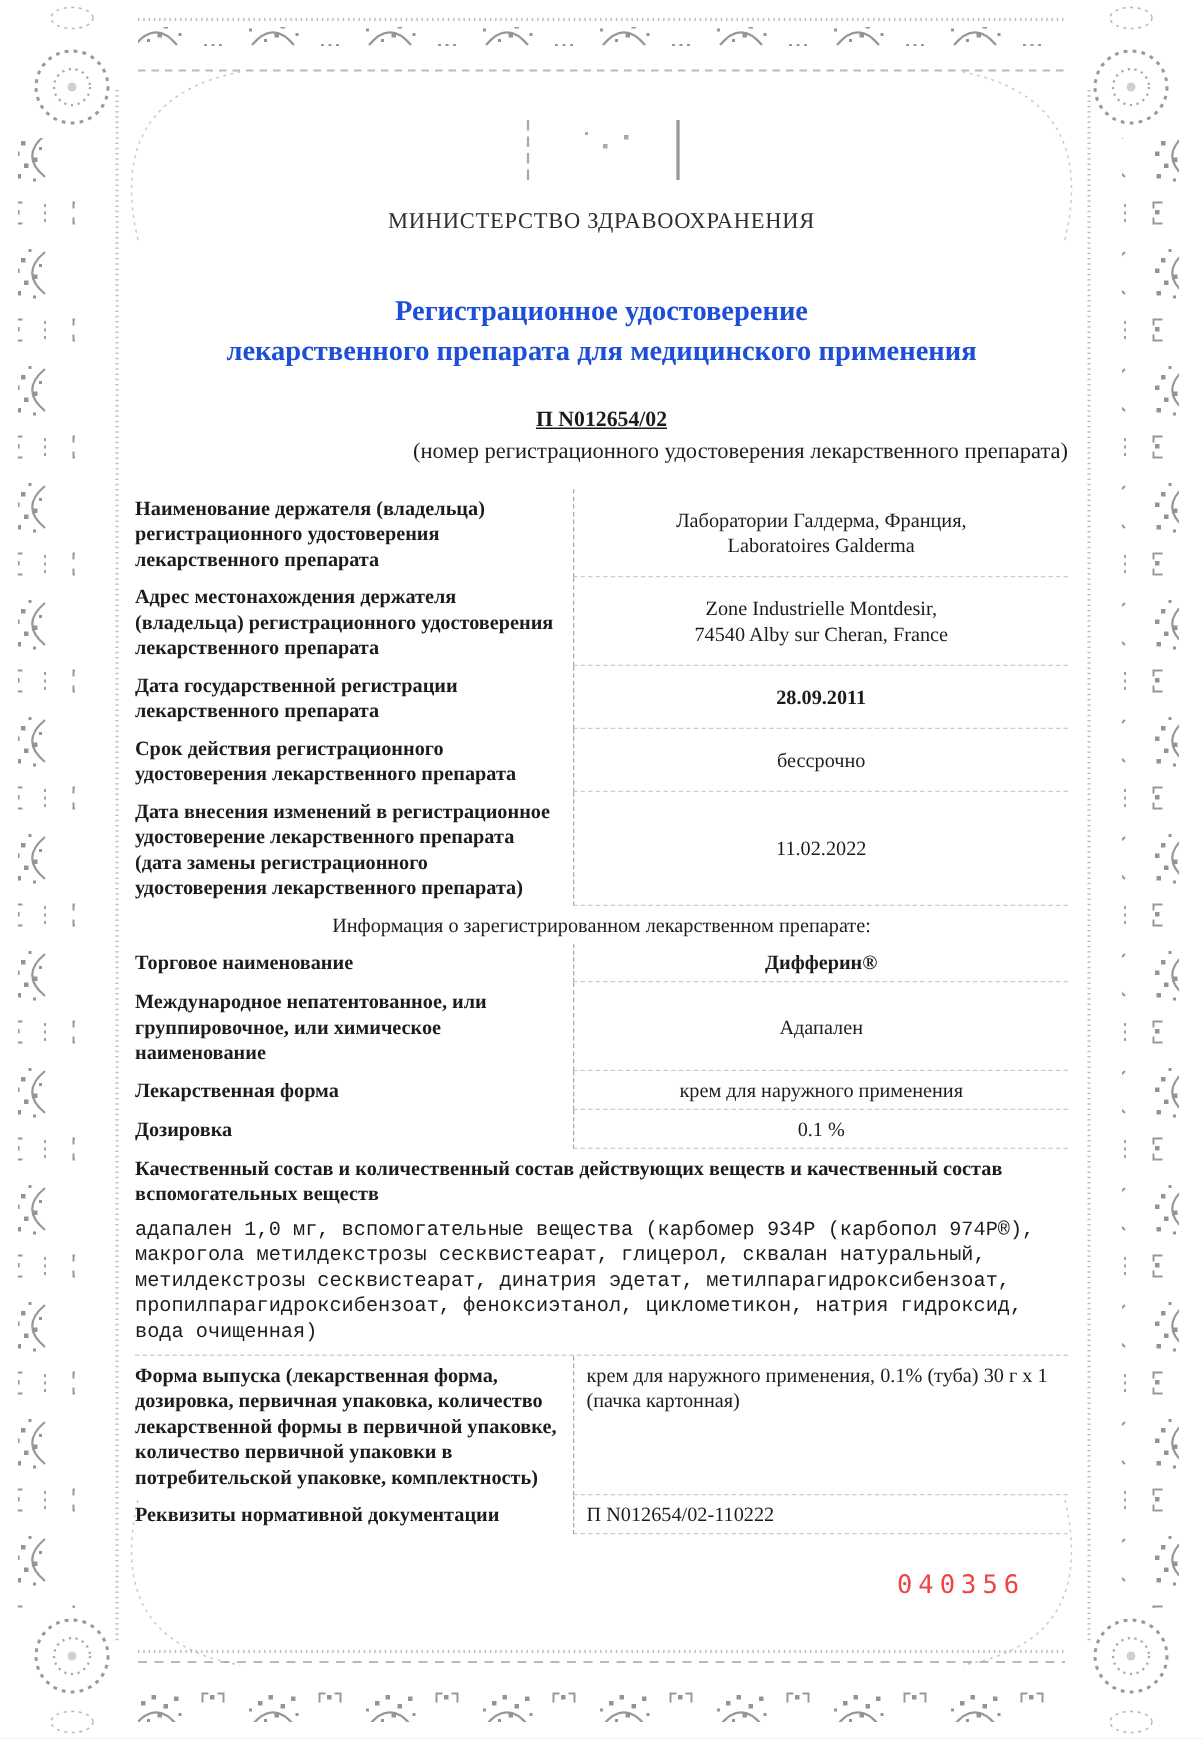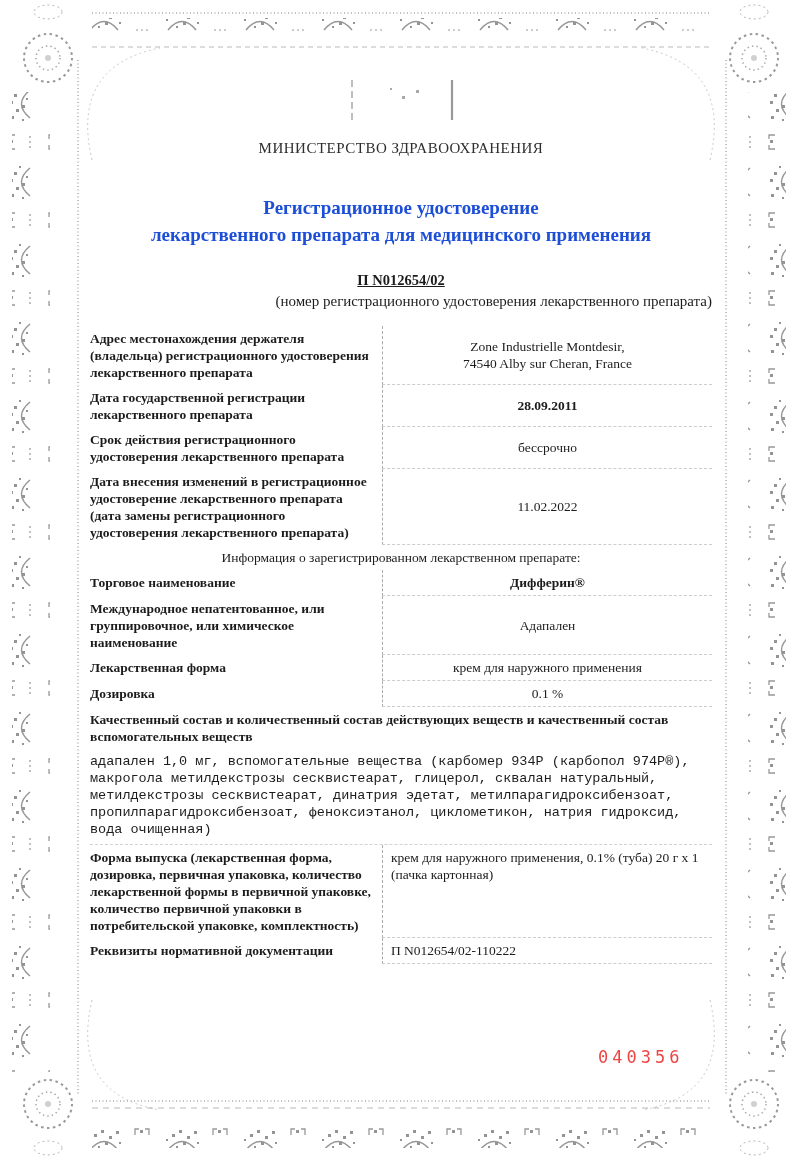--- a/index.html
+++ b/index.html
@@ -131,20 +131,25 @@
     </div>
 
     <div class="reg-num">
       <span>П N012654/02</span>
     </div>
     <div class="reg-caption">(номер регистрационного удостоверения лекарственного препарата)</div>
 
     <div class="doc-table">
       <div>
           <div class="trow">
+    <div class="tlabel">Наименование держателя (владельца) регистрационного удостоверения лекарственного препарата</div>
+    <div class="tvalue">Лаборатории Галдерма, Франция,
+Laboratoires Galderma</div>
+  </div>
+          <div class="trow">
     <div class="tlabel">Адрес местонахождения держателя (владельца) регистрационного удостоверения лекарственного препарата</div>
     <div class="tvalue">Zone Industrielle Montdesir,
 74540 Alby sur Cheran, France</div>
   </div>
           <div class="trow">
     <div class="tlabel">Дата государственной регистрации лекарственного препарата</div>
     <div class="tvalue bold">28.09.2011</div>
   </div>
           <div class="trow">
     <div class="tlabel">Срок действия регистрационного удостоверения лекарственного препарата</div>
@@ -176,21 +181,21 @@
     <div class="tvalue">0.1 %</div>
   </div>
         </div>
 
       <div class="comp-heading">Качественный состав и количественный состав действующих веществ и качественный состав вспомогательных веществ</div>
       <div class="comp-text">адапален 1,0 мг, вспомогательные вещества (карбомер 934Р (карбопол 974Р®), макрогола метилдекстрозы сесквистеарат, глицерол, сквалан натуральный, метилдекстрозы сесквистеарат, динатрия эдетат, метилпарагидроксибензоат, пропилпарагидроксибензоат, феноксиэтанол, циклометикон, натрия гидроксид, вода очищенная)</div>
 
       <div>
           <div class="trow left-row">
     <div class="tlabel">Форма выпуска (лекарственная форма, дозировка, первичная упаковка, количество лекарственной формы в первичной упаковке, количество первичной упаковки в потребительской упаковке, комплектность)</div>
-    <div class="tvalue">крем для наружного применения, 0.1% (туба) 20 г x 1 (пачка картонная)</div>
+    <div class="tvalue">крем для наружного применения, 0.1% (туба) 30 г x 1 (пачка картонная)</div>
   </div>
           <div class="trow left-row">
     <div class="tlabel">Реквизиты нормативной документации</div>
     <div class="tvalue">П N012654/02-110222</div>
   </div>
         </div>
     </div>
 
   </div>
 

